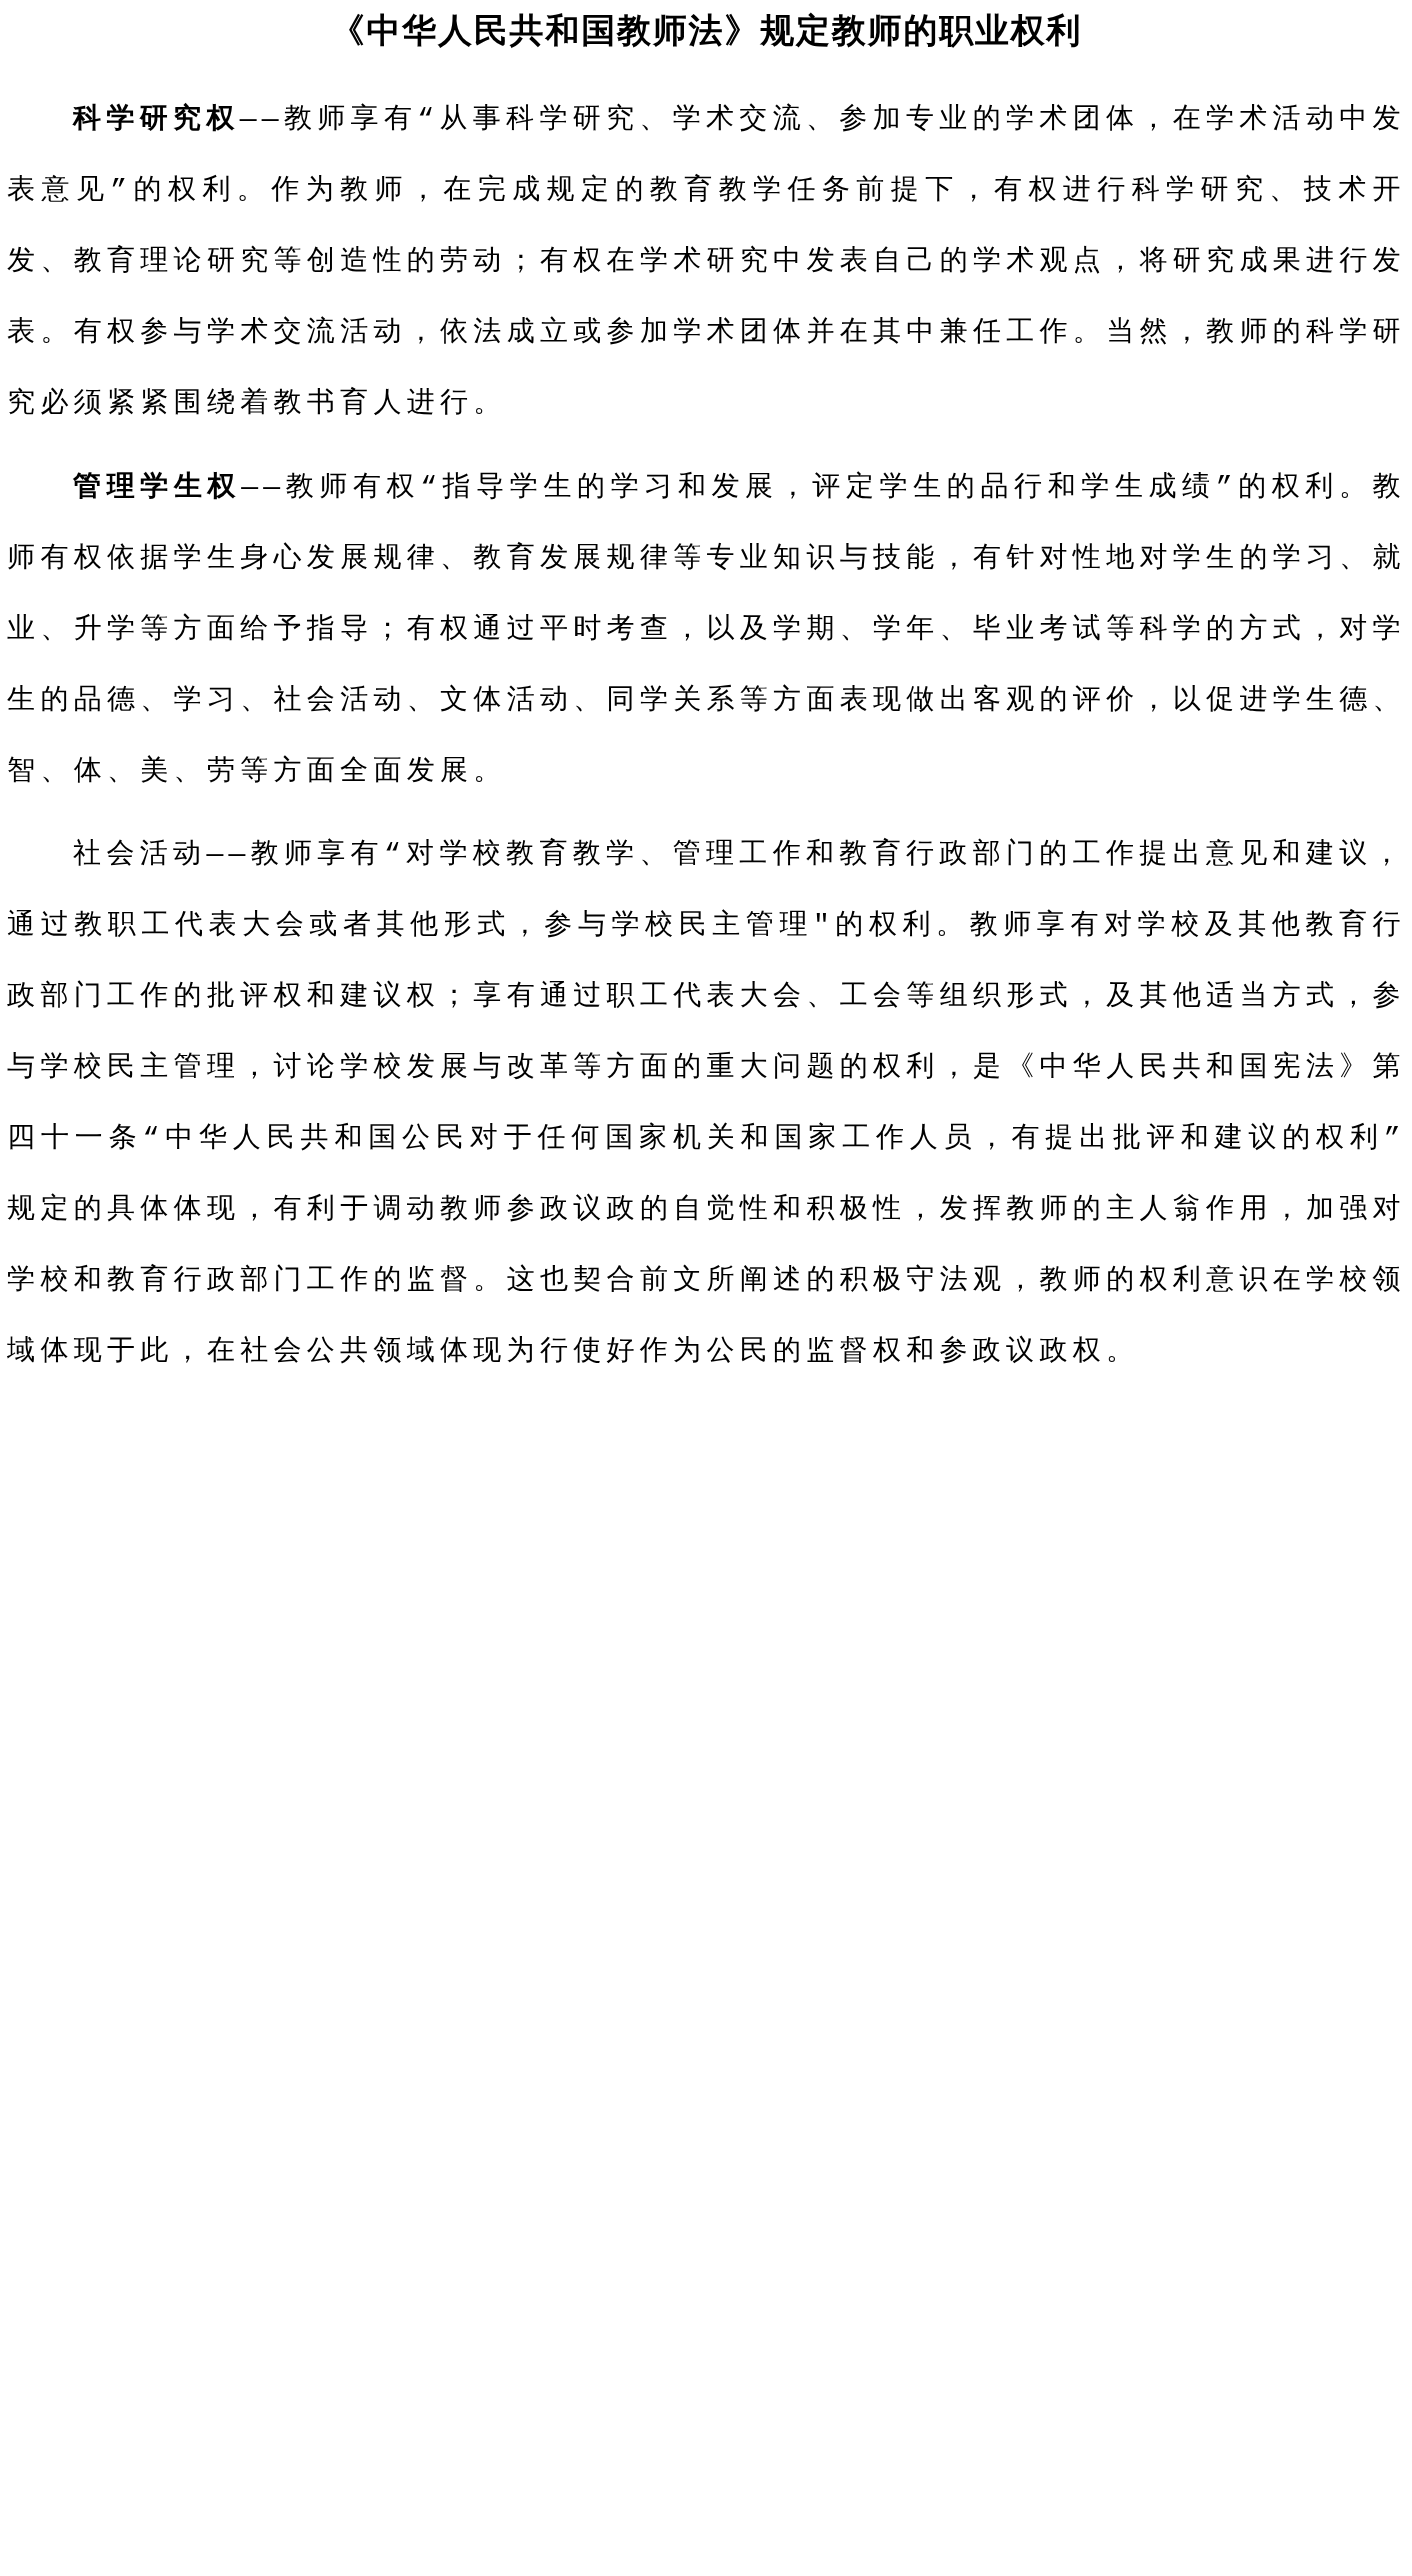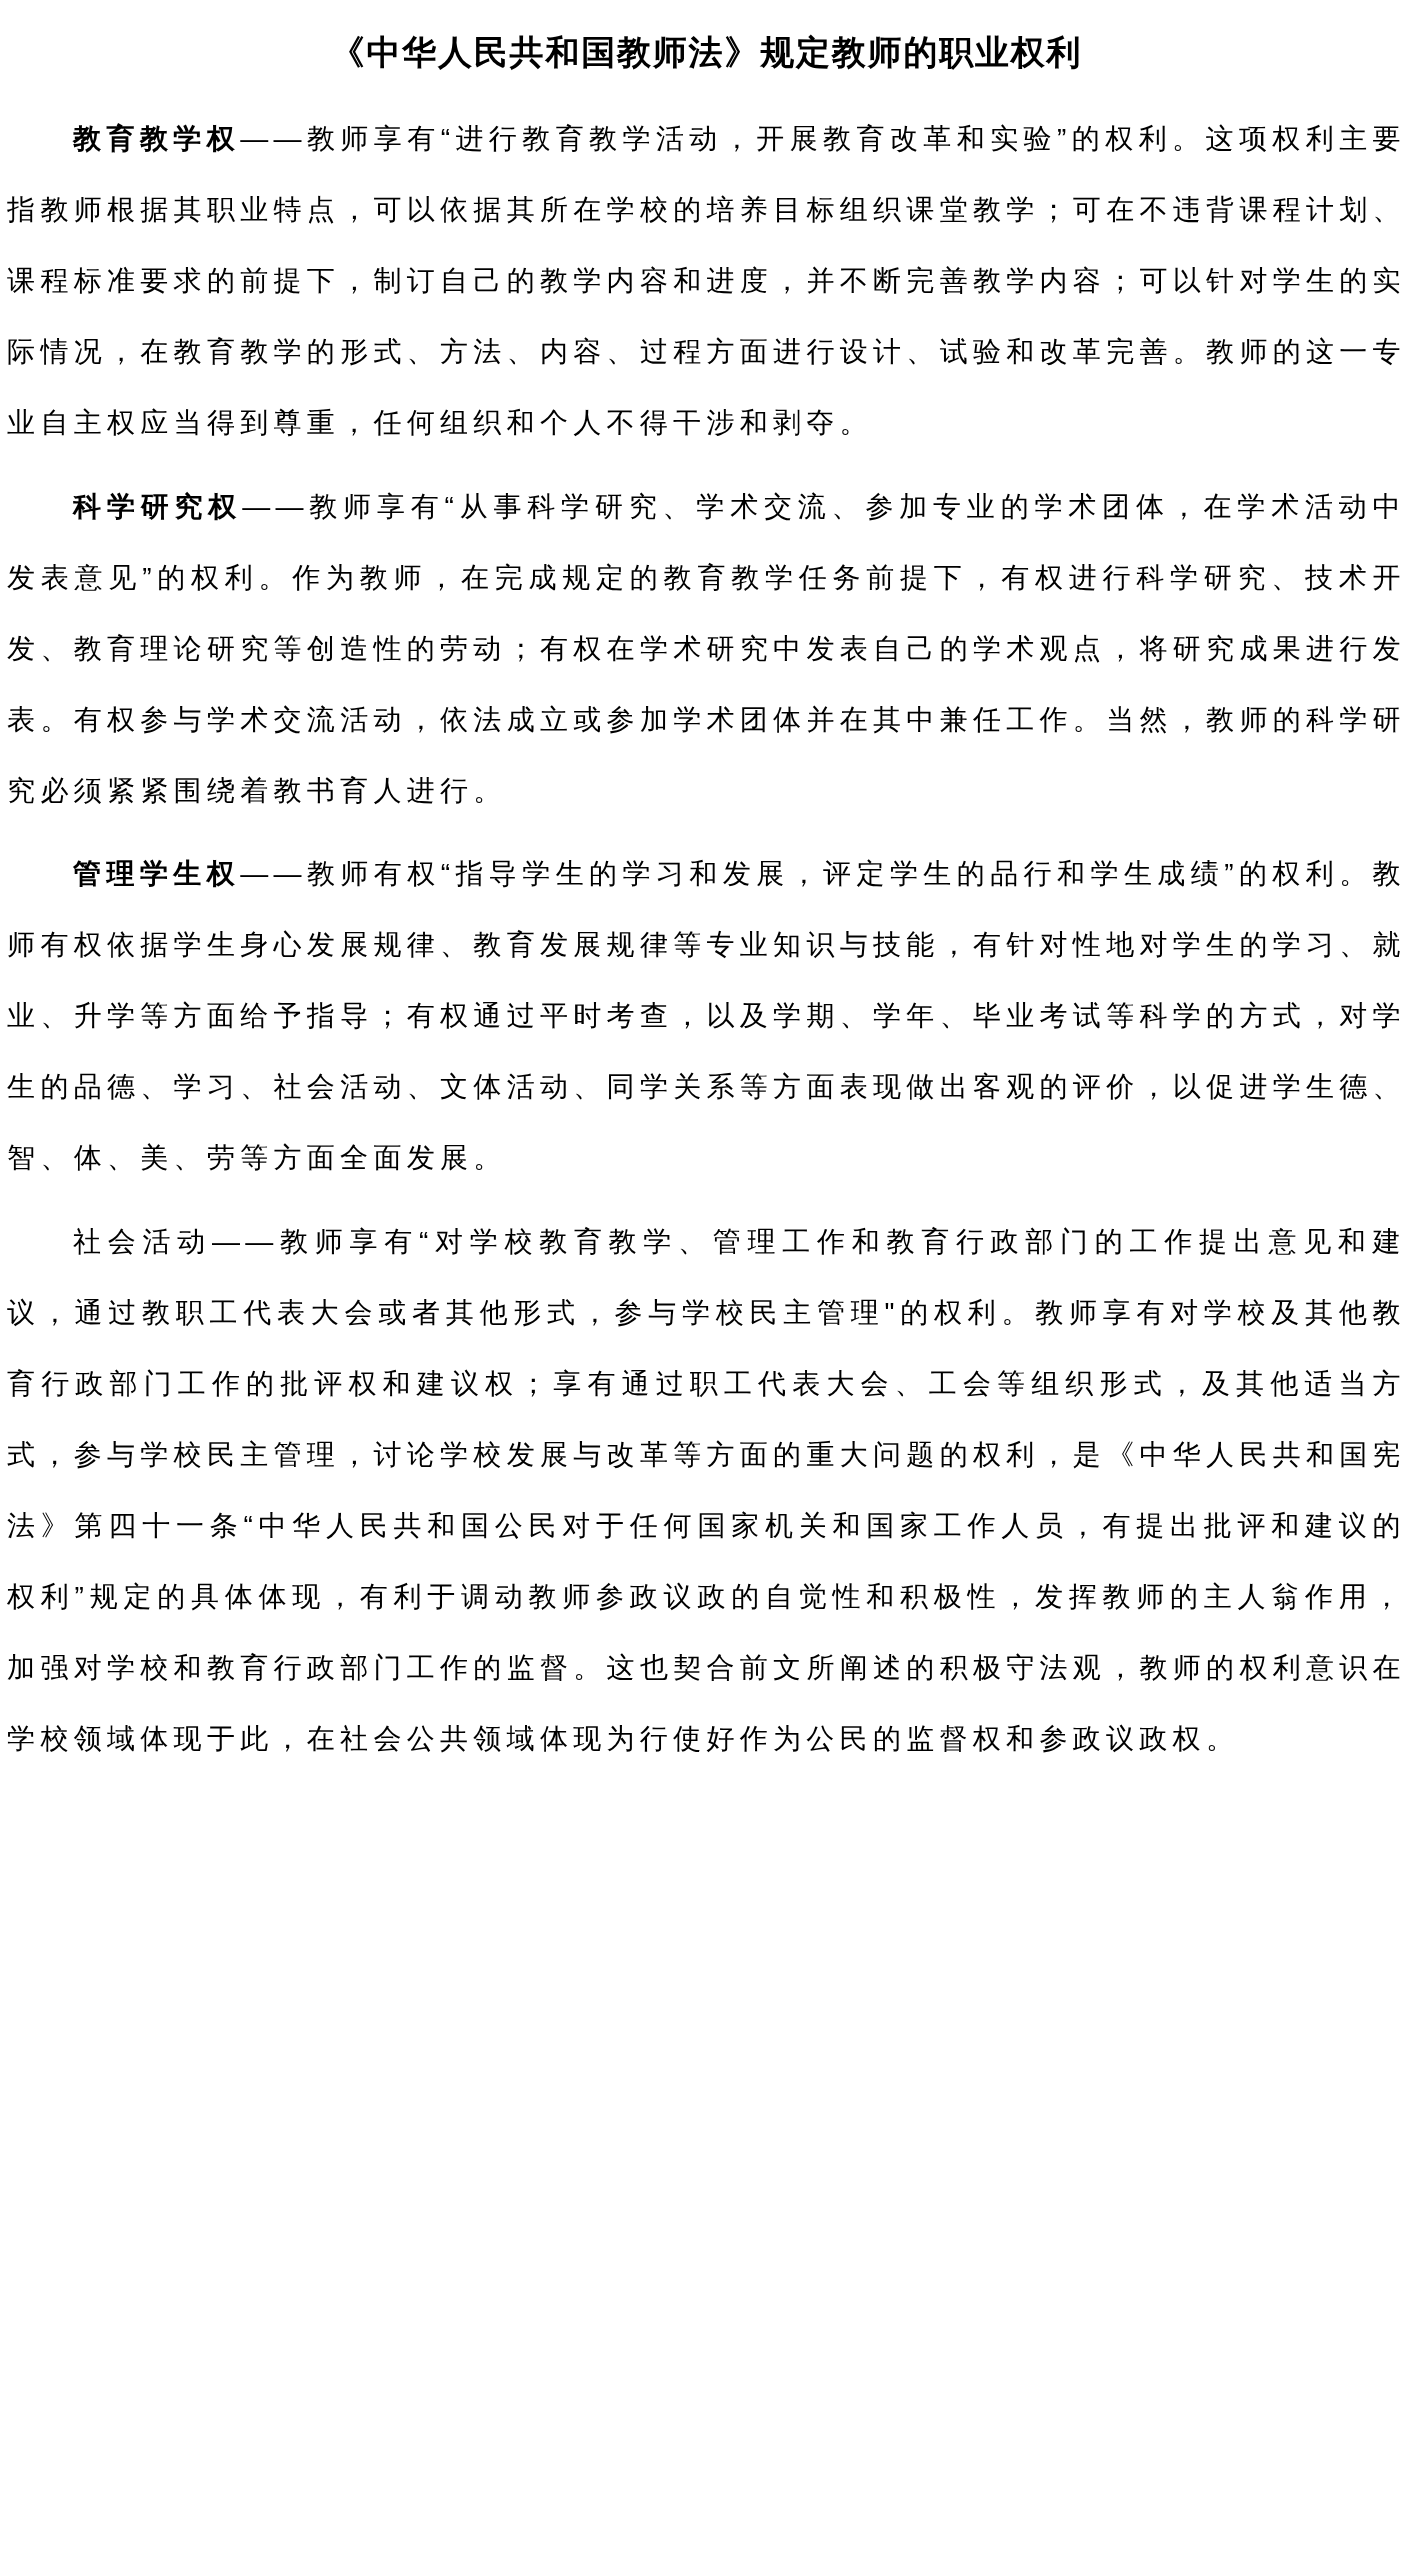--- a/index.html
+++ b/index.html
@@ -8,22 +8,21 @@
     background: #ffffff;
     color: #000000;
   }
   .page {
     width: 1413px;
     height: 1952px;
     box-sizing: border-box;
     padding: 7.1px 7.1px 0 7.1px;
     overflow: hidden;
     background: #ffffff;
-    font-family: Liberation Sans, sans-serif;
-    margin-top: 19px;
+    font-family: Liberation Mono, monospace;
   }
   .doc-title {
     font-size: 34px;
     font-weight: 700;
     text-align: center;
     line-height: 52px;
     margin: 0 0 25px 0;
     letter-spacing: 1.8px;
   }
   .para {
@@ -38,21 +37,20 @@
   .term { font-weight: 400; }
   .term.bold { font-weight: 700; }
 </style>
 </head>
 <body>
 
 <div class="page">
 
   <h1 class="doc-title">《中华人民共和国教师法》规定教师的职业权利</h1>
 
-  <p class="para"><span class="term bold">教育教学权</span><span>——教师享有“进行教育教学活动，开展教育改革和实验”的权利。这项权利主要指教师根据其职业特点，可以依据其所在学校的培养目标组织课堂教学；可在不违背课程计划、课程标准要求的前提下，制订自己的教学内容和进度，并不断完善教学内容；可以针对学生的实际情况，在教育教学的形式、方法、内容、过程方面进行设计、试验和改革完善。教师的这一专业自主权应当得到尊重，任何组织和个人不得干涉和剥夺。</span></p>
 
   <p class="para"><span class="term bold">科学研究权</span><span>——教师享有“从事科学研究、学术交流、参加专业的学术团体，在学术活动中发表意见”的权利。作为教师，在完成规定的教育教学任务前提下，有权进行科学研究、技术开发、教育理论研究等创造性的劳动；有权在学术研究中发表自己的学术观点，将研究成果进行发表。有权参与学术交流活动，依法成立或参加学术团体并在其中兼任工作。当然，教师的科学研究必须紧紧围绕着教书育人进行。</span></p>
 
   <p class="para"><span class="term bold">管理学生权</span><span>——教师有权“指导学生的学习和发展，评定学生的品行和学生成绩”的权利。教师有权依据学生身心发展规律、教育发展规律等专业知识与技能，有针对性地对学生的学习、就业、升学等方面给予指导；有权通过平时考查，以及学期、学年、毕业考试等科学的方式，对学生的品德、学习、社会活动、文体活动、同学关系等方面表现做出客观的评价，以促进学生德、智、体、美、劳等方面全面发展。</span></p>
 
 
   <p class="para"><span class="term">社会活动</span><span>——教师享有“对学校教育教学、管理工作和教育行政部门的工作提出意见和建议，通过教职工代表大会或者其他形式，参与学校民主管理"的权利。教师享有对学校及其他教育行政部门工作的批评权和建议权；享有通过职工代表大会、工会等组织形式，及其他适当方式，参与学校民主管理，讨论学校发展与改革等方面的重大问题的权利，是《中华人民共和国宪法》第四十一条“中华人民共和国公民对于任何国家机关和国家工作人员，有提出批评和建议的权利”规定的具体体现，有利于调动教师参政议政的自觉性和积极性，发挥教师的主人翁作用，加强对学校和教育行政部门工作的监督。这也契合前文所阐述的积极守法观，教师的权利意识在学校领域体现于此，在社会公共领域体现为行使好作为公民的监督权和参政议政权。</span></p>
 
 
 </div>

